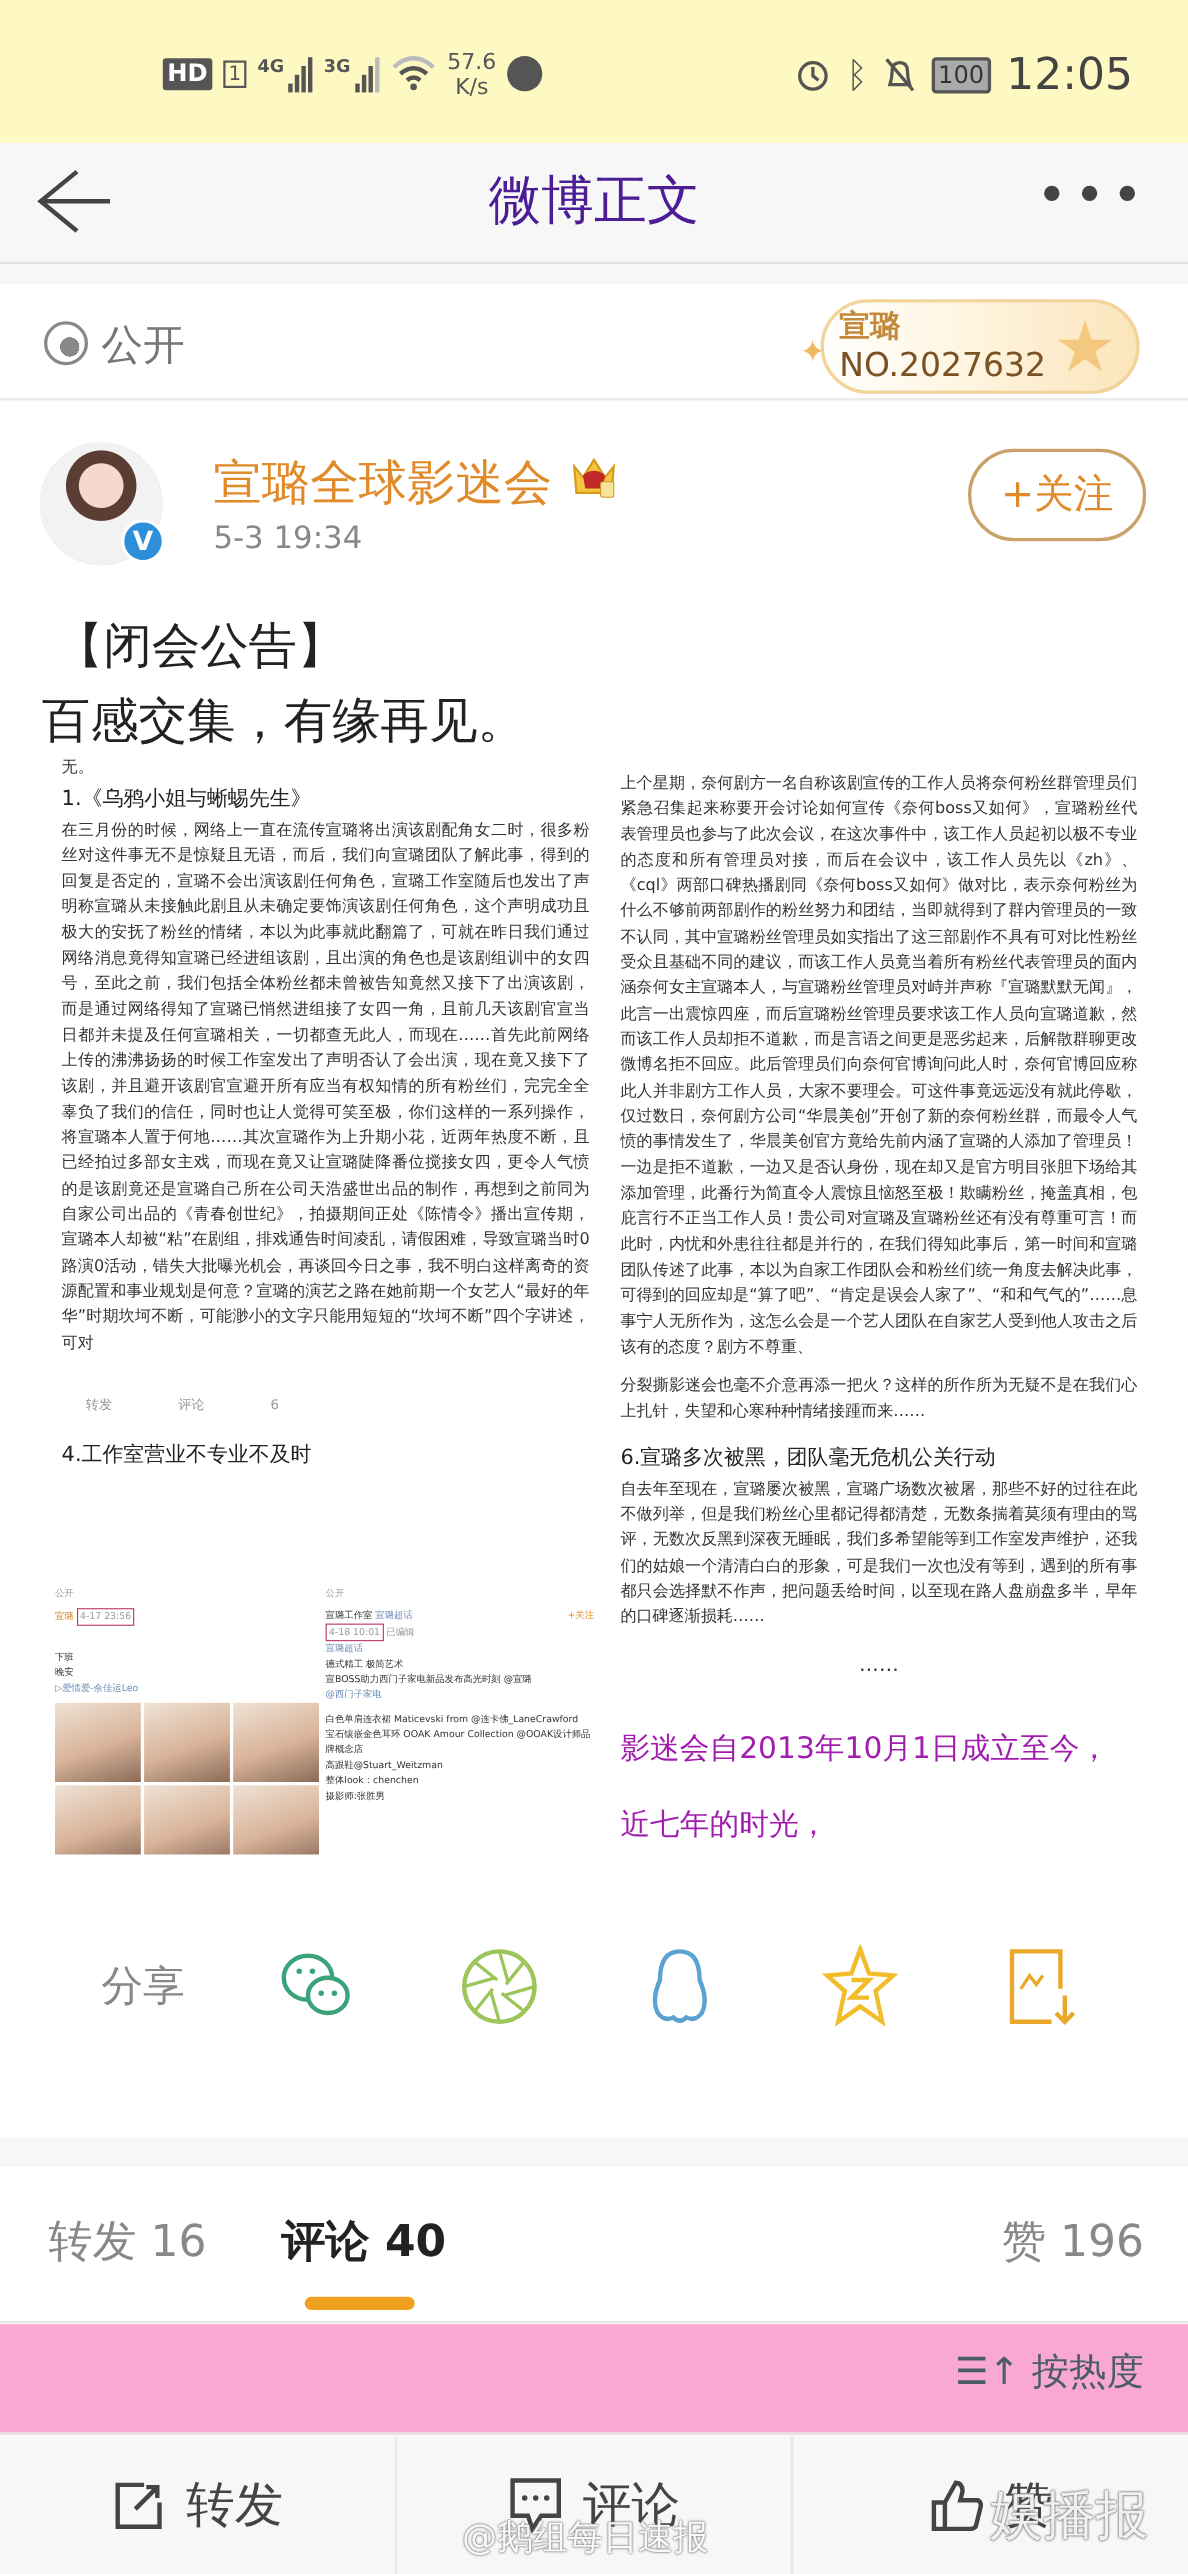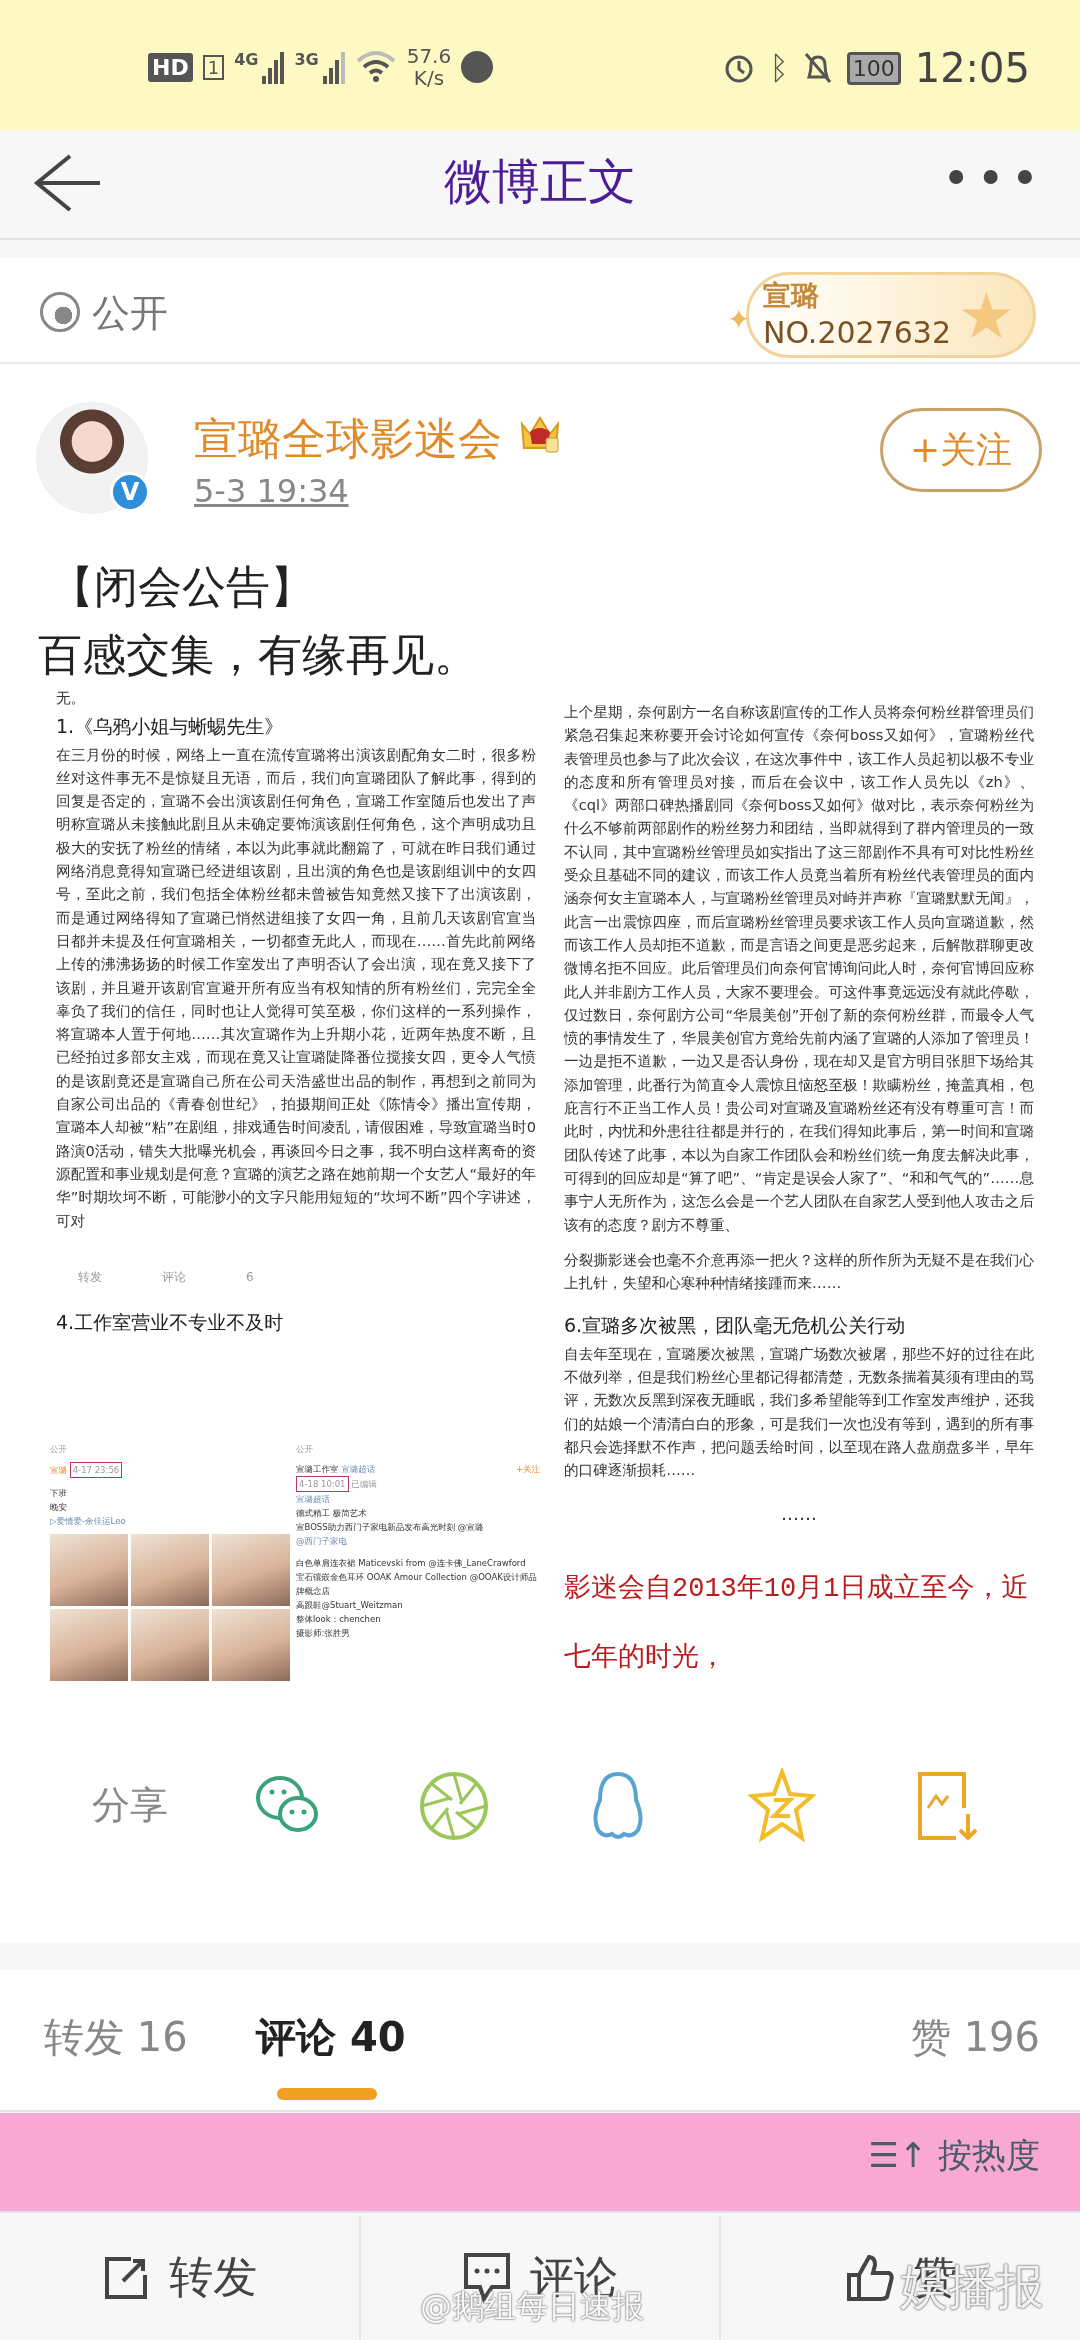--- a/index.html
+++ b/index.html
@@ -37,36 +37,36 @@
   .fan-badge .sparkle { position: absolute; left: -22px; top: 28px; color: #f0b860; font-size: 28px; }
   .fan-name { position: absolute; left: 14px; top: 2px; font-size: 28px; font-weight: bold; color: #c48a3c; }
   .fan-no { position: absolute; left: 14px; top: 40px; font-size: 30px; color: #7a5224; }
   .fan-star { position: absolute; right: 18px; top: 4px; font-size: 64px; color: #f3c06e; opacity: .8; }
 
   .author-row { position: absolute; top: 130px; left: 0; width: 1080px; height: 130px; }
   .avatar { position: absolute; left: 36px; top: 14px; width: 112px; height: 112px; border-radius: 50%; background: radial-gradient(circle at 50% 35%, #f5d9cf 0 22%, #5a3d33 23% 35%, #f2f2f2 36%); border: 1px solid #eee; }
   .verified { position: absolute; left: 110px; top: 84px; width: 40px; height: 40px; border-radius: 50%; background: #2d8fd9; border: 3px solid #fff; color: #fff; font-size: 24px; font-weight: bold; text-align: center; line-height: 34px; }
   .author-name { position: absolute; left: 194px; top: 22px; font-size: 44px; color: #e08a2a; }
   .crown { position: absolute; left: 518px; top: 26px; width: 44px; height: 40px; }
-  .post-time { position: absolute; left: 194px; top: 84px; font-size: 32px; color: #888; text-decoration: underline; }
+  .post-time { position: absolute; left: 194px; top: 84px; font-size: 28px; color: #888; }
   .follow-btn { position: absolute; right: 38px; top: 20px; width: 162px; height: 84px; border: 3px solid #c9a26a; border-radius: 42px; color: #e08a2a; font-size: 36px; text-align: center; line-height: 78px; background: #fff; }
 
   .post-title { position: absolute; top: 300px; left: 50px; font-size: 44px; color: #222; }
   .post-subtitle { position: absolute; top: 368px; left: 38px; font-size: 44px; color: #222; }
 
   
   .long-image { position: absolute; top: 428px; left: 38px; width: 1010px; height: 1000px; overflow: hidden; }
   .col { position: absolute; top: 0; font-size: 14.6px; line-height: 23.3px; color: #333; }
   .col-left { left: 18px; width: 480px; }
   .col-right { left: 526px; width: 470px; }
   .sec-h { font-size: 19px; margin: 6px 0 4px; color: #222; }
   .para { text-align: justify; }
   .mini-actions { display: flex; gap: 60px; font-size: 12px; color: #999; margin: 34px 0 22px 22px; }
   .ellipsis { text-align: center; margin: 20px 0 30px; font-size: 18px; color: #333; }
-  .closing { font-size: 27px; line-height: 69px; color: #b91c1c; font-family: Liberation Mono, monospace; }
+  .closing { font-size: 27px; line-height: 69px; color: #a21caf; }
 
   .embed-shots { position: absolute; top: 756px; left: 12px; width: 490px; height: 250px; }
   .shot { position: absolute; top: 0; font-size: 8.5px; color: #333; line-height: 14px; }
   .shot-a { left: 0; width: 240px; }
   .shot-b { left: 246px; width: 244px; }
   .shot .vis { color: #999; }
   .shot .uname { color: #e08a2a; }
   .shot .ts { display: inline-block; border: 1px solid #b36; padding: 0 2px; color: #999; }
   .shot .link { color: #6b8bb5; }
   .photo-grid { display: grid; grid-template-columns: repeat(3, 1fr); gap: 3px; margin-top: 6px; }
@@ -198,21 +198,21 @@
       <div class="closing">
         <div>影迷会自2013年10月1日成立至今，近七年的时光，</div>
 
       </div>
     </div>
 
     <div class="embed-shots">
       <div class="shot shot-a">
         <div class="vis">公开</div>
         <div style="margin-top:6px"><span class="uname">宣璐</span> <span class="ts">4-17 23:56</span></div>
-        <div style="margin-top:8px">下班</div>
+        <div style="margin-top:22px">下班</div>
         <div>晚安</div>
         <div class="link">▷爱情爱-余佳运Leo</div>
         <div class="photo-grid">
           <div class="photo"></div>
             <div class="photo"></div>
             <div class="photo"></div>
           <div class="photo"></div>
             <div class="photo"></div>
             <div class="photo"></div>
         </div>

